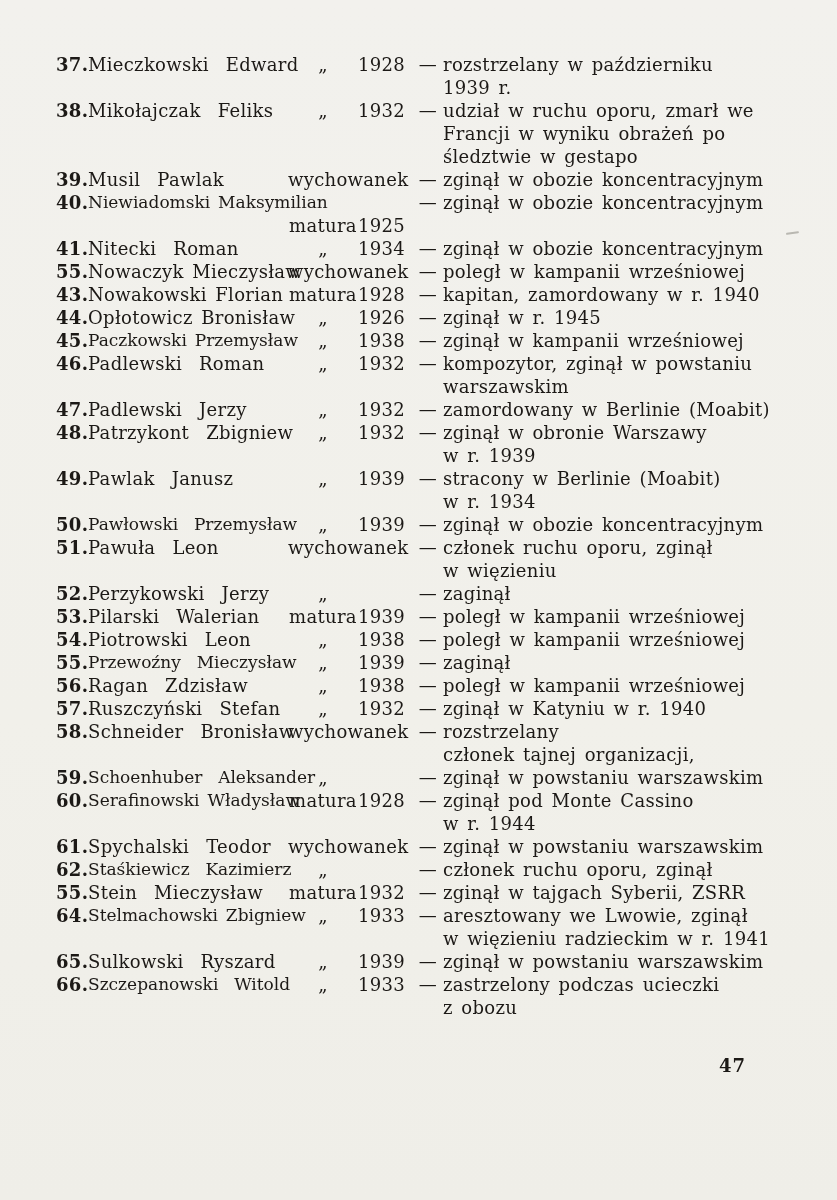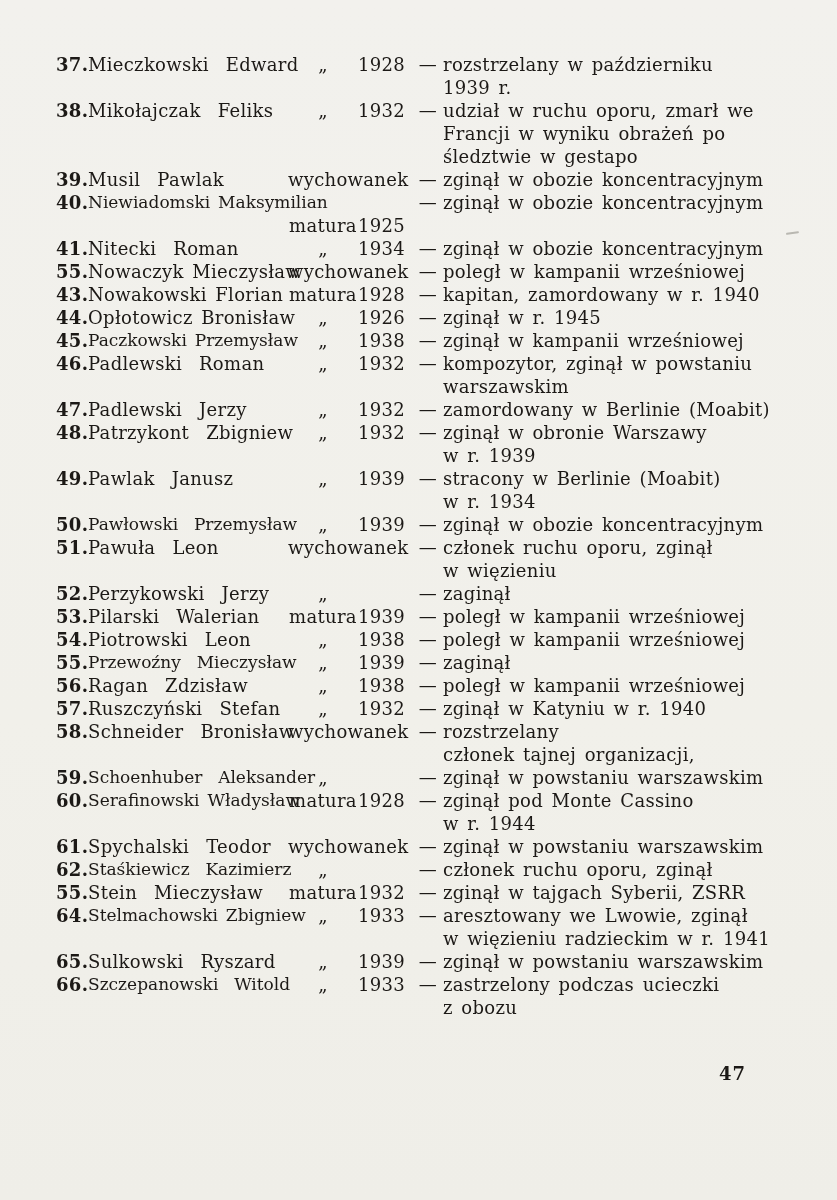--- a/index.html
+++ b/index.html
@@ -29,21 +29,21 @@
   .cname.tight { font-size:17px; letter-spacing:0; }
   .cword { text-align:center; }
   .cyear { text-align:center; }
   .cwide { grid-column:3/5; text-align:right; }
   .cdash { text-align:right; padding-right:6px; }
   .cdesc { }
   .desc-line { white-space:pre; font-size:18px; line-height:23px; letter-spacing:0.3px; word-spacing:2.5px; }
   .page-number {
     position:absolute; left:719px; top:1054px;
     font-size:18px; line-height:23px;
-    font-weight:bold; letter-spacing:1px;margin-top:8px;
+    font-weight:bold; letter-spacing:1px;
   }
   .scan-artifact {
     position:absolute; left:786px; top:232px;
     width:13px; height:2px; background:#8a8881; opacity:0.55;
     border-radius:1px; transform:rotate(-8deg);
   }
 </style>
 </head>
 <body>
 

